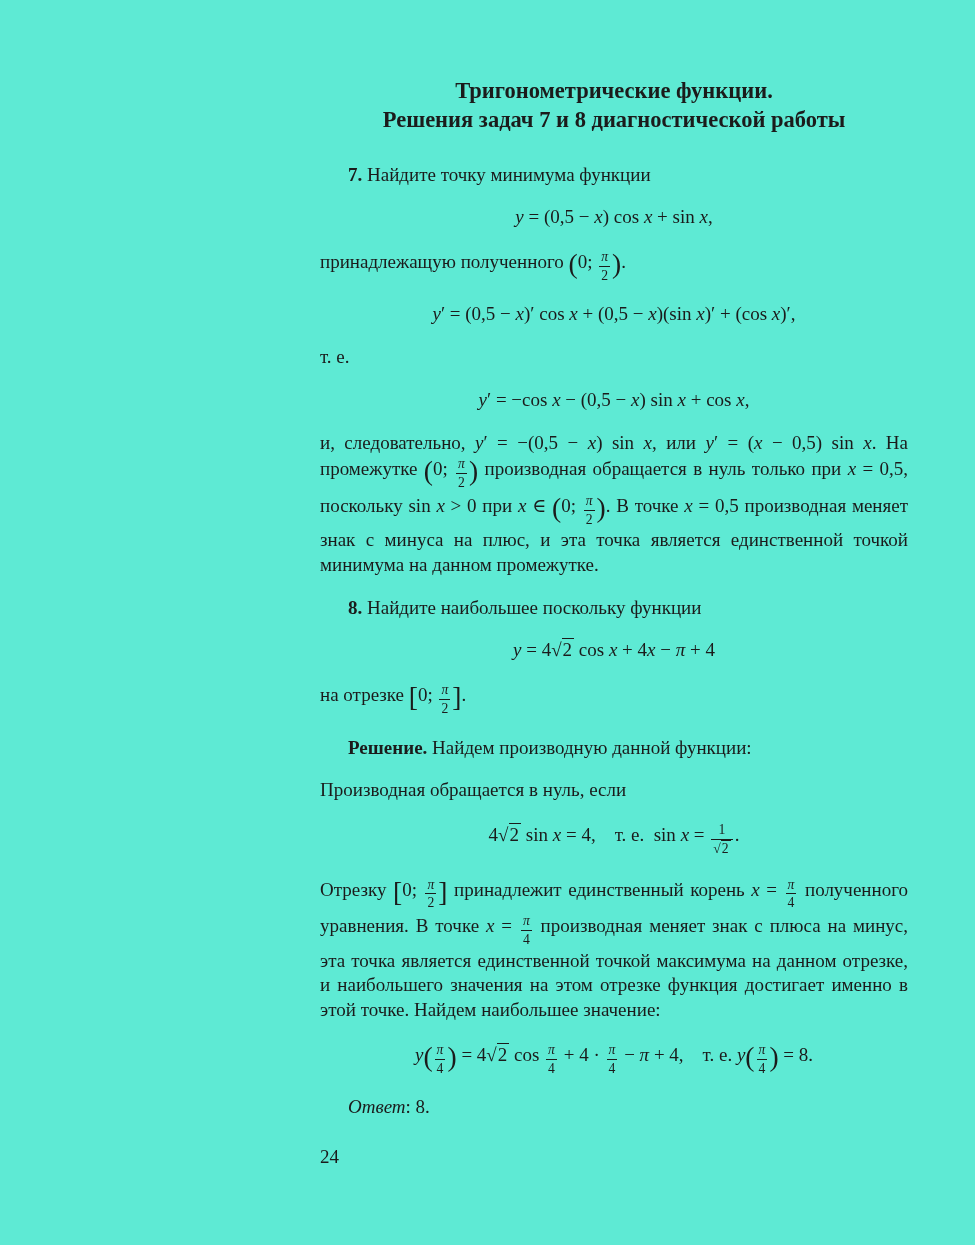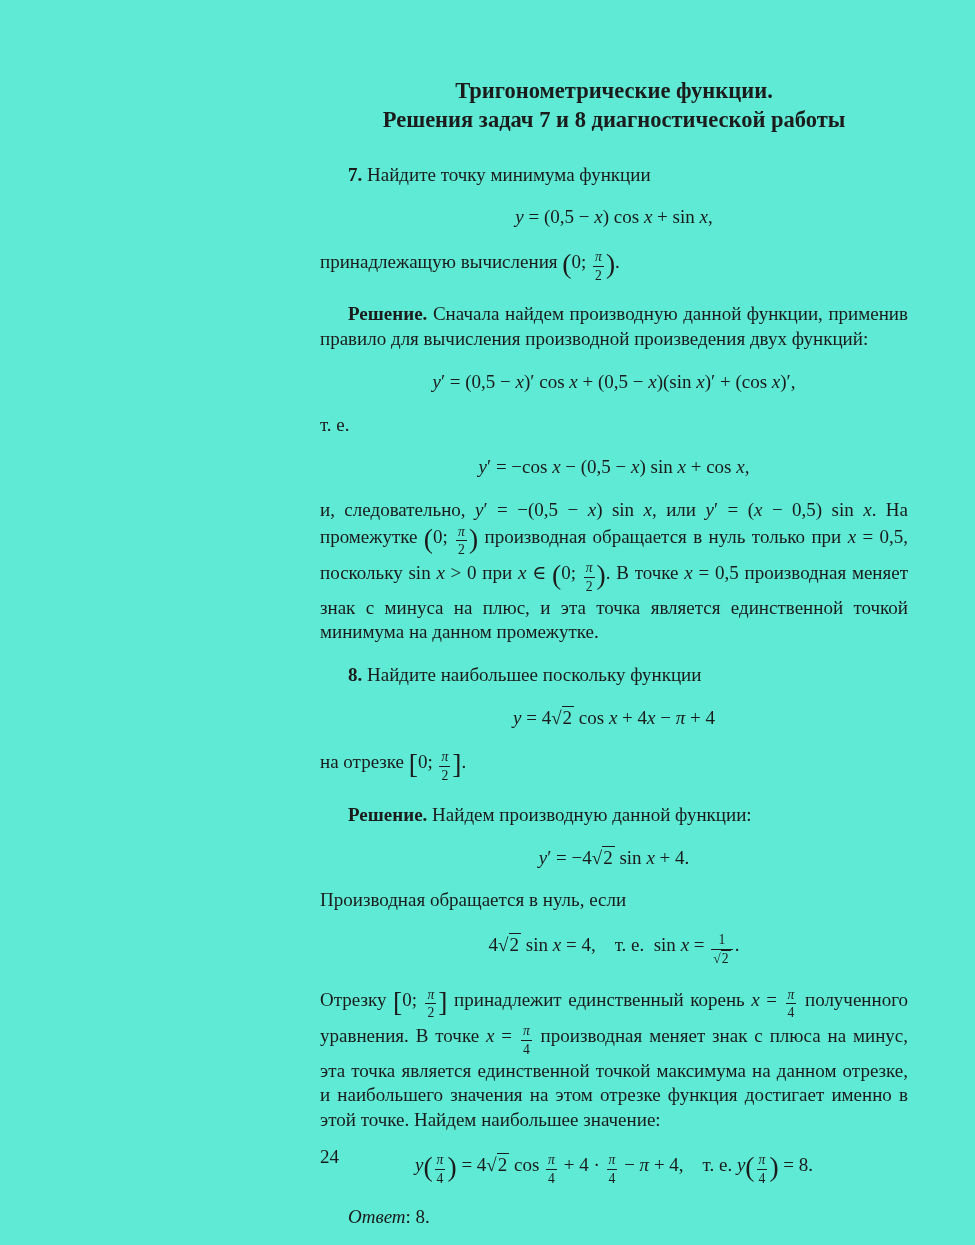--- a/index.html
+++ b/index.html
@@ -87,34 +87,32 @@
 <div class="page">
   <div class="content">
 
     <div class="title">
       <div>Тригонометрические функции.</div>
       <div>Решения задач 7 и 8 диагностической работы</div>
     </div>
 
     <p class="para indent"><span class="mb">7.</span><span class="mt"> Найдите точку минимума функции</span></p>
     <div class="formula"><span class="mi">y</span><span class="mt"> = (0,5 − </span><span class="mi">x</span><span class="mt">) cos </span><span class="mi">x</span><span class="mt"> + sin </span><span class="mi">x</span><span class="mt">,</span></div>
-    <p class="para"><span class="mt">принадлежащую вычисления </span><span class="big">(</span><span class="mt">0; </span><span class="frac"><span class="num"><span class="mi">π</span></span><span class="den"><span class="mt">2</span></span></span><span class="big">)</span><span class="mt">.</span></p>
+    <p class="para"><span class="mt">принадлежащую полученного </span><span class="big">(</span><span class="mt">0; </span><span class="frac"><span class="num"><span class="mi">π</span></span><span class="den"><span class="mt">2</span></span></span><span class="big">)</span><span class="mt">.</span></p>
 
-    <p class="para indent"><span class="mb">Решение.</span><span class="mt"> Сначала найдем производную данной функции, применив правило для вычисления производной произведения двух функций:</span></p>
     <div class="formula"><span class="mi">y</span><span class="mt">′ = (0,5 − </span><span class="mi">x</span><span class="mt">)′ cos </span><span class="mi">x</span><span class="mt"> + (0,5 − </span><span class="mi">x</span><span class="mt">)(sin </span><span class="mi">x</span><span class="mt">)′ + (cos </span><span class="mi">x</span><span class="mt">)′,</span></div>
     <p class="para"><span class="mt">т. е.</span></p>
     <div class="formula"><span class="mi">y</span><span class="mt">′ = −cos </span><span class="mi">x</span><span class="mt"> − (0,5 − </span><span class="mi">x</span><span class="mt">) sin </span><span class="mi">x</span><span class="mt"> + cos </span><span class="mi">x</span><span class="mt">,</span></div>
     <p class="para"><span class="mt">и, следовательно, </span><span class="mi">y</span><span class="mt">′ = −(0,5 − </span><span class="mi">x</span><span class="mt">) sin </span><span class="mi">x</span><span class="mt">, или </span><span class="mi">y</span><span class="mt">′ = (</span><span class="mi">x</span><span class="mt"> − 0,5) sin </span><span class="mi">x</span><span class="mt">. На промежутке </span><span class="big">(</span><span class="mt">0; </span><span class="frac"><span class="num"><span class="mi">π</span></span><span class="den"><span class="mt">2</span></span></span><span class="big">)</span><span class="mt"> производная обращается в нуль только при </span><span class="mi">x</span><span class="mt"> = 0,5, поскольку sin </span><span class="mi">x</span><span class="mt"> &gt; 0 при </span><span class="mi">x</span><span class="mt"> ∈ </span><span class="big">(</span><span class="mt">0; </span><span class="frac"><span class="num"><span class="mi">π</span></span><span class="den"><span class="mt">2</span></span></span><span class="big">)</span><span class="mt">. В точке </span><span class="mi">x</span><span class="mt"> = 0,5 производная меняет знак с минуса на плюс, и эта точка является единственной точкой минимума на данном промежутке.</span></p>
 
     <p class="para indent space-top"><span class="mb">8.</span><span class="mt"> Найдите наибольшее поскольку функции</span></p>
     <div class="formula"><span class="mi">y</span><span class="mt"> = 4</span><span class="sqrt"><span class="rad">√</span><span class="radicand">2</span></span><span class="mt"> cos </span><span class="mi">x</span><span class="mt"> + 4</span><span class="mi">x</span><span class="mt"> − </span><span class="mi">π</span><span class="mt"> + 4</span></div>
     <p class="para"><span class="mt">на отрезке </span><span class="big">[</span><span class="mt">0; </span><span class="frac"><span class="num"><span class="mi">π</span></span><span class="den"><span class="mt">2</span></span></span><span class="big">]</span><span class="mt">.</span></p>
 
     <p class="para indent"><span class="mb">Решение.</span><span class="mt"> Найдем производную данной функции:</span></p>
-    <div class="formula"><span class="mi">y</span><span class="mt">′ = −4</span><span class="sqrt"><span class="rad">√</span><span class="radicand">2</span></span><span class="mt"> sin </span><span class="mi">x</span><span class="mt"> + 4.</span></div>
     <p class="para"><span class="mt">Производная обращается в нуль, если</span></p>
     <div class="formula"><span class="mt">4</span><span class="sqrt"><span class="rad">√</span><span class="radicand">2</span></span><span class="mt"> sin </span><span class="mi">x</span><span class="mt"> = 4, т. е. sin </span><span class="mi">x</span><span class="mt"> = </span><span class="frac"><span class="num"><span class="mt">1</span></span><span class="den"><span class="sqrt"><span class="rad">√</span><span class="radicand">2</span></span></span></span><span class="mt">.</span></div>
     <p class="para"><span class="mt">Отрезку </span><span class="big">[</span><span class="mt">0; </span><span class="frac"><span class="num"><span class="mi">π</span></span><span class="den"><span class="mt">2</span></span></span><span class="big">]</span><span class="mt"> принадлежит единственный корень </span><span class="mi">x</span><span class="mt"> = </span><span class="frac"><span class="num"><span class="mi">π</span></span><span class="den"><span class="mt">4</span></span></span><span class="mt"> полученного уравнения. В точке </span><span class="mi">x</span><span class="mt"> = </span><span class="frac"><span class="num"><span class="mi">π</span></span><span class="den"><span class="mt">4</span></span></span><span class="mt"> производная меняет знак с плюса на минус, эта точка является единственной точкой максимума на данном отрезке, и наибольшего значения на этом отрезке функция достигает именно в этой точке. Найдем наибольшее значение:</span></p>
     <div class="formula"><span class="mi">y</span><span class="big">(</span><span class="frac"><span class="num"><span class="mi">π</span></span><span class="den"><span class="mt">4</span></span></span><span class="big">)</span><span class="mt"> = 4</span><span class="sqrt"><span class="rad">√</span><span class="radicand">2</span></span><span class="mt"> cos </span><span class="frac"><span class="num"><span class="mi">π</span></span><span class="den"><span class="mt">4</span></span></span><span class="mt"> + 4 · </span><span class="frac"><span class="num"><span class="mi">π</span></span><span class="den"><span class="mt">4</span></span></span><span class="mt"> − </span><span class="mi">π</span><span class="mt"> + 4, т. е. </span><span class="mi">y</span><span class="big">(</span><span class="frac"><span class="num"><span class="mi">π</span></span><span class="den"><span class="mt">4</span></span></span><span class="big">)</span><span class="mt"> = 8.</span></div>
     <p class="para indent"><span class="mi">Ответ</span><span class="mt">: 8.</span></p>
 
   </div>
 
   <div class="page-number">24</div>
 </div>

